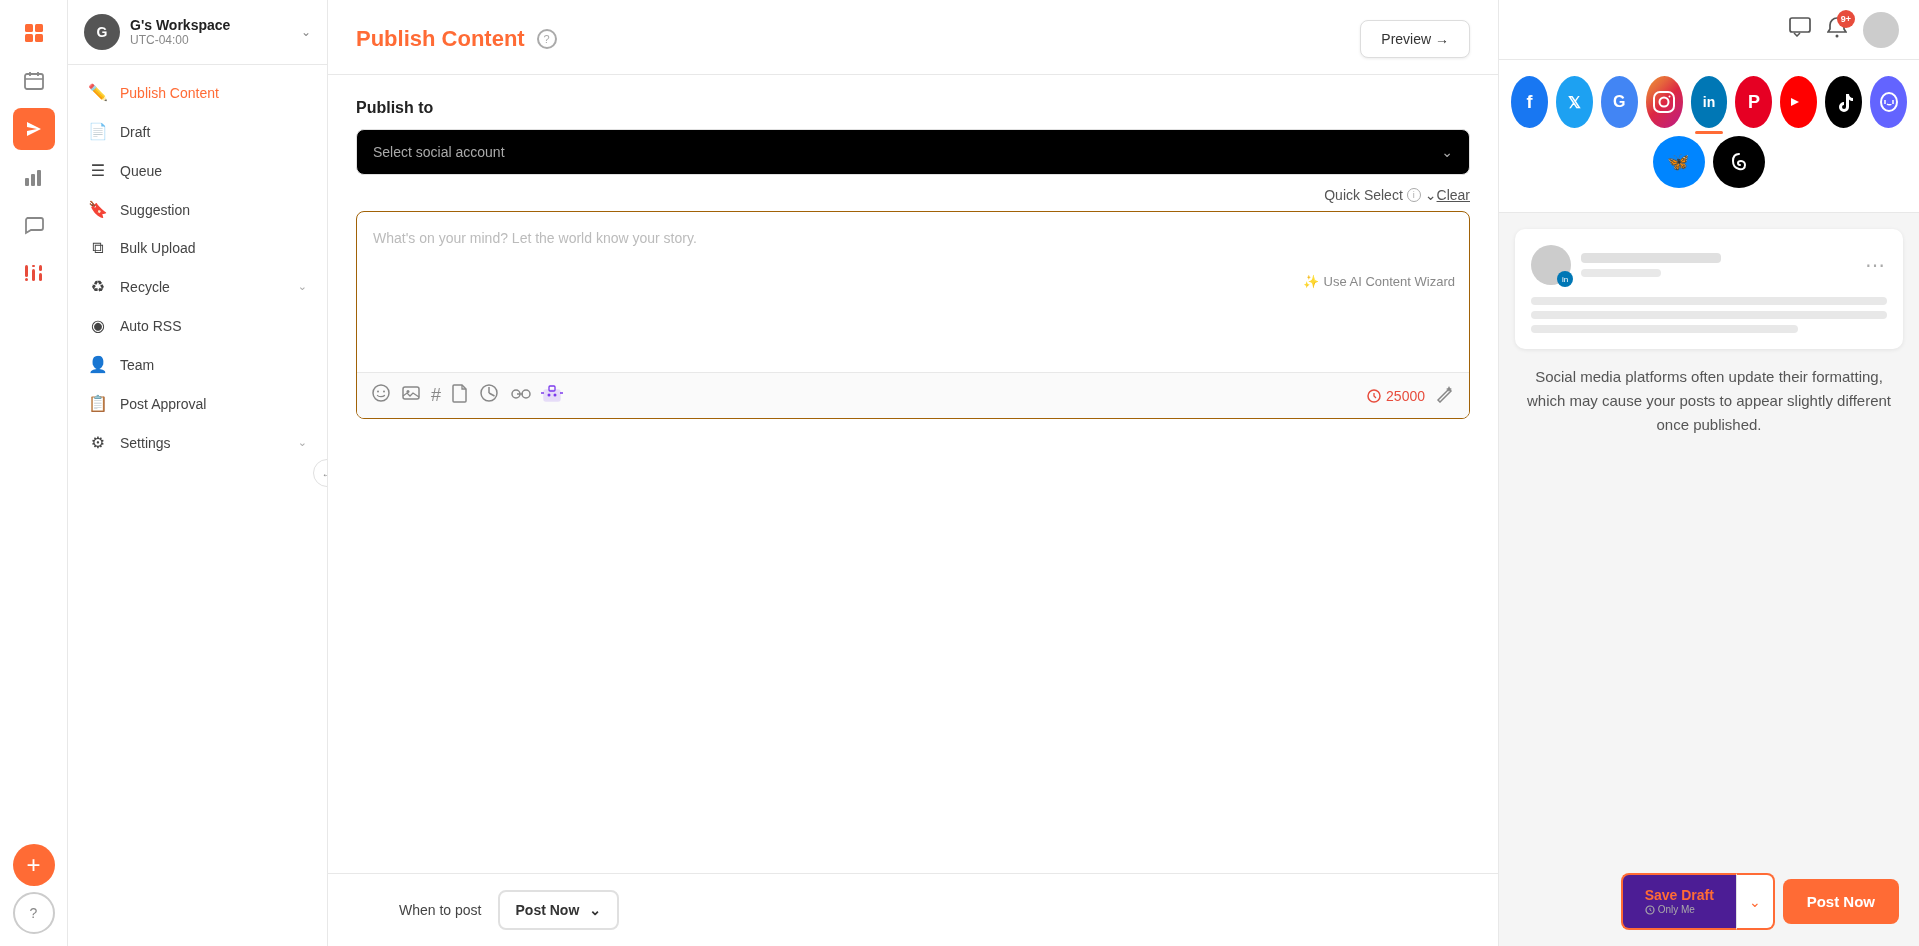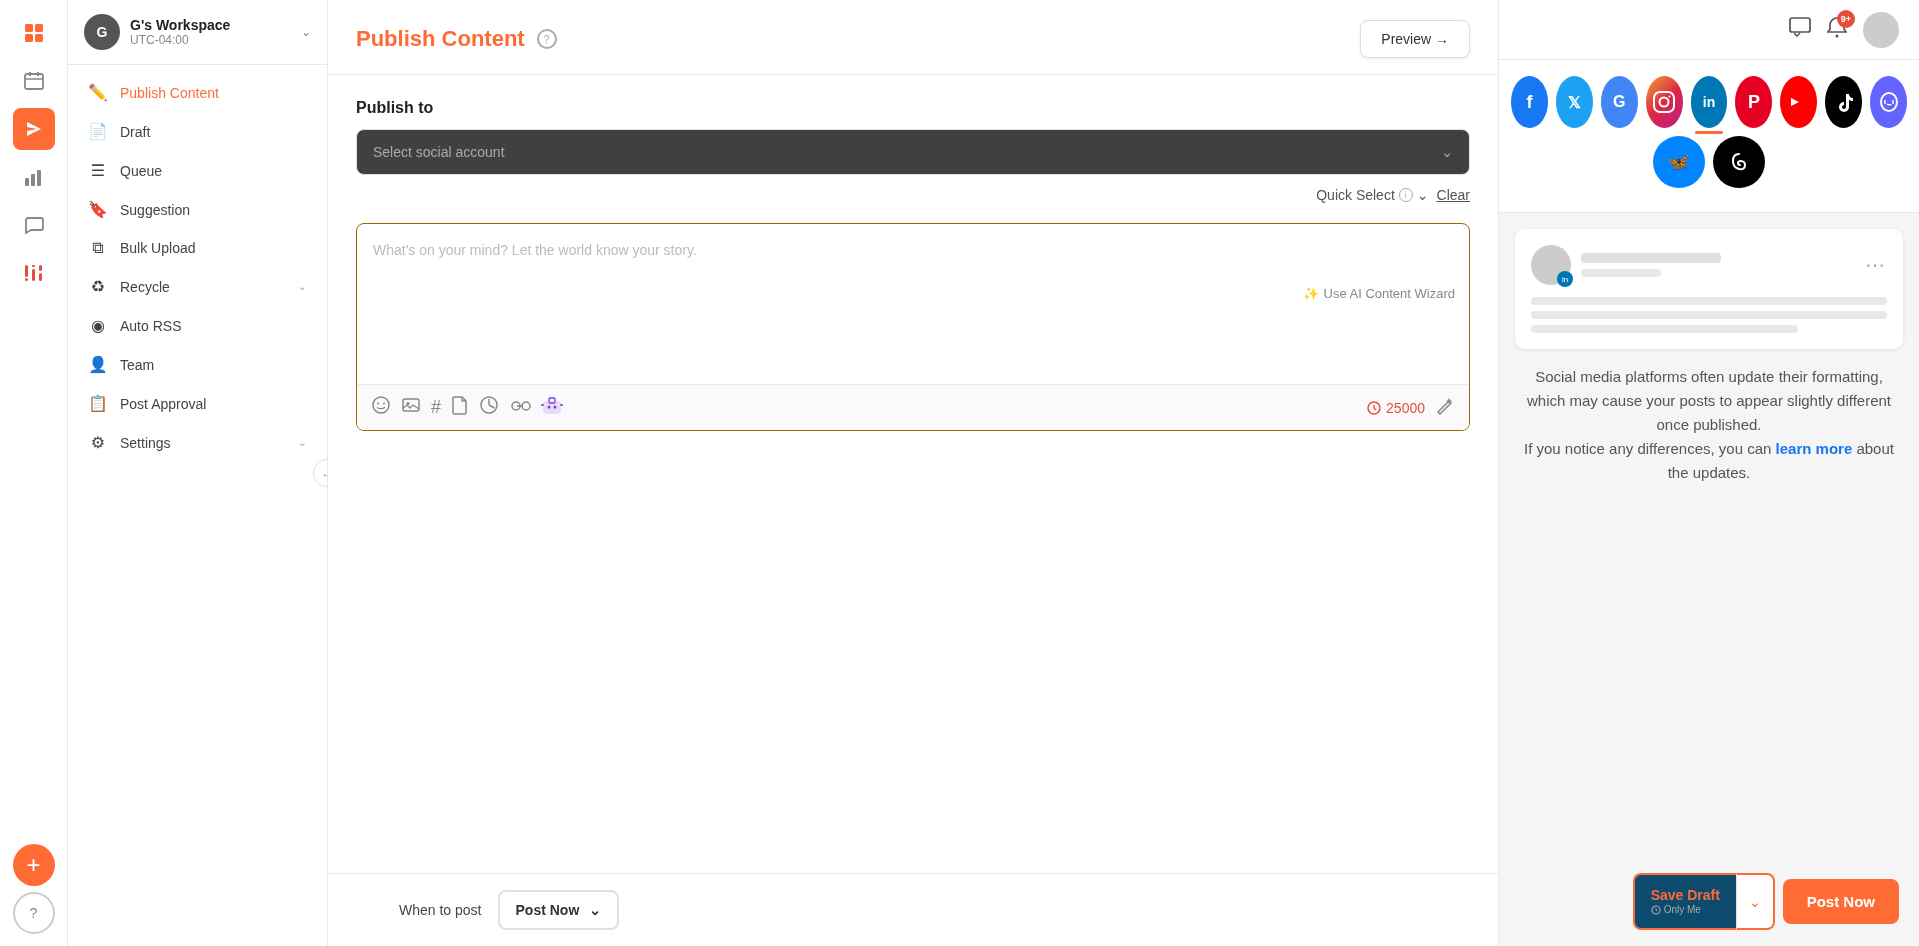--- a/index.html
+++ b/index.html
@@ -119,27 +119,27 @@
 
     .publish-body {
       flex: 1; padding: 24px 28px; overflow-y: auto;
     }
     .section-label {
       font-size: 16px; font-weight: 700; color: #222; margin-bottom: 12px;
     }
     .account-select {
       width: 100%; padding: 14px 16px;
       border: 1px solid #e0e0e0; border-radius: 8px;
-      background: #404040; font-size: 14px; color: #aaa;
+      background: #000000; font-size: 14px; color: #aaa;
       display: flex; align-items: center; justify-content: space-between;
       cursor: pointer; margin-bottom: 12px; margin-top: 8px;
     }
     .quick-select-row {
       display: flex; align-items: center; justify-content: flex-end;
-      gap: 8px; margin-bottom: 20px;
+      margin-bottom: 8px;
     }
     .quick-select-label {
       font-size: 14px; color: #555; display: flex; align-items: center; gap: 4px;
     }
     .clear-btn {
       font-size: 14px; color: #555; cursor: pointer; text-decoration: underline;
     }
 
     .content-editor {
       border: 1px solid #a16207; border-radius: 8px; overflow: hidden;
@@ -279,22 +279,22 @@
     .action-bar {
       margin-top: auto;
       padding: 16px 20px;
       background: #f5f5f5;
       display: flex;
       align-items: center;
       justify-content: flex-end;
       gap: 0;
     }
     .save-draft-btn {
-      padding: 12px 16px;
-      background: #0c4a6e;
+      padding: 12px 22px;
+      background: #4c1d95;
       border: 2px solid #ff6b35;
       border-right: none;
       border-radius: 8px 0 0 8px;
       color: #ff6b35;
       font-size: 14px; font-weight: 600;
       cursor: pointer;
       display: flex; flex-direction: column; align-items: flex-start;
       line-height: 1.2;
     }
     .save-draft-sub { font-size: 10px; font-weight: 400; color: #aaa; display: flex; align-items: center; gap: 3px; }
@@ -614,25 +614,20 @@
         </div>
         <div class="preview-content-lines">
           <div class="preview-line long"></div>
           <div class="preview-line long"></div>
           <div class="preview-line medium"></div>
         </div>
       </div>
 
       <div class="info-text">
         <p>Social media platforms often update their formatting, which may cause your posts to appear slightly different once published.</p>
-        <p>
-          <span>If you notice any differences, you can</span>
-          <a href="#">learn more</a>
-          <span>about the updates.</span>
-        </p>
       </div>
 
       <div class="action-bar">
         <div style="display:flex; align-items:stretch;">
           <button class="save-draft-btn">
             <span>Save Draft</span>
             <span class="save-draft-sub">
               <svg width="10" height="10" viewBox="0 0 10 10" fill="none">
                   <circle cx="5" cy="5" r="4" stroke="#aaa" stroke-width="1.2"></circle>
                   <path d="M5 3v2l1.5 1" stroke="#aaa" stroke-width="1"></path>

